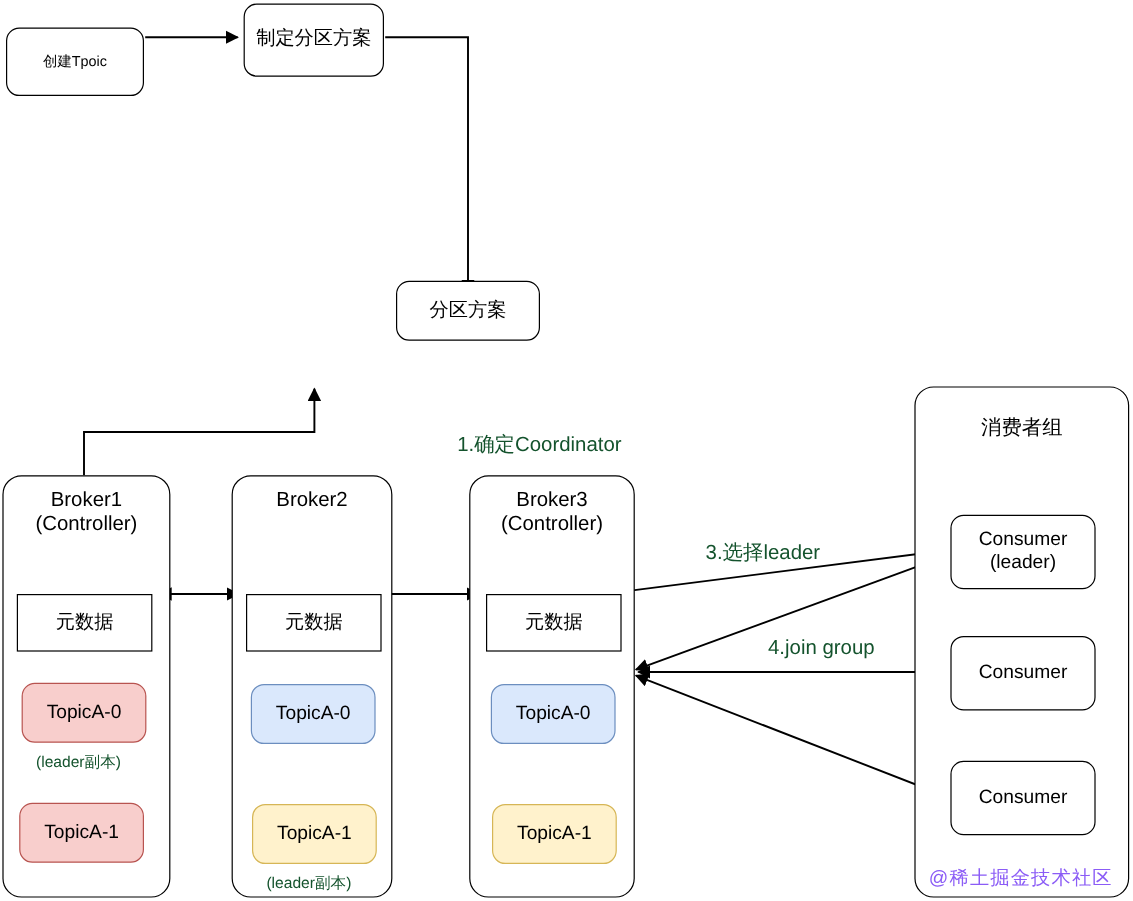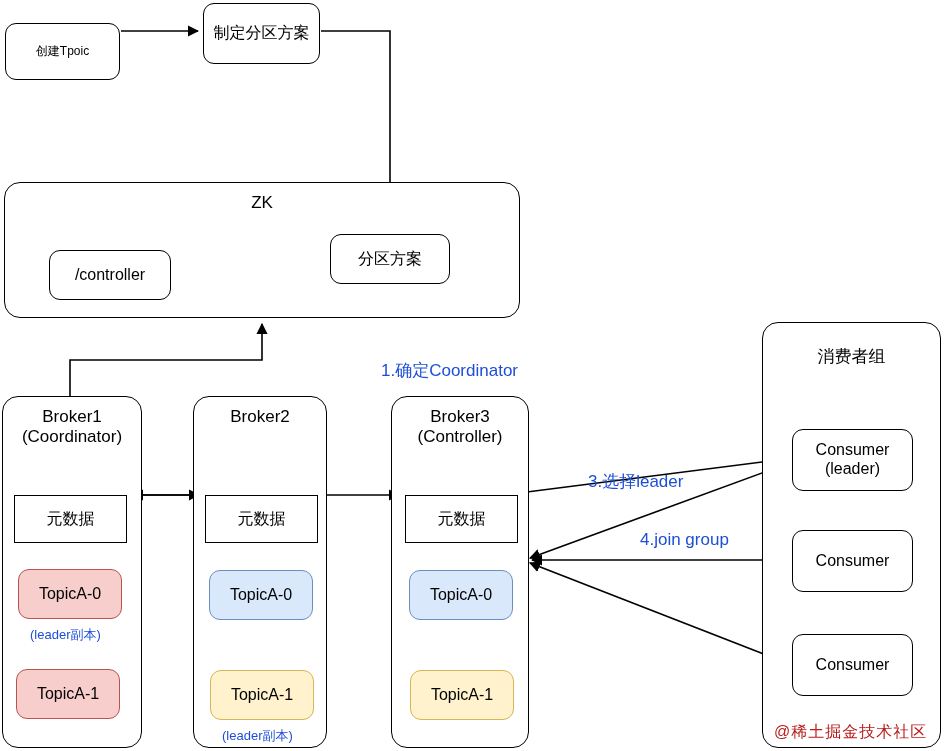--- a/index.html
+++ b/index.html
@@ -41,34 +41,34 @@
     margin-top: 24px;
   }
   .container-node {
     align-items: flex-start;
     justify-content: center;
     padding-top: 10px;
   }
   .label {
     position: absolute;
     white-space: pre;
-    color: #1d4ed8;
+    color: #14532d;
   }
   svg.wires {
     position: absolute;
     left: 0;
     top: 0;
     width: 944px;
     height: 751px;
     overflow: visible;
     pointer-events: none;
   }
   .watermark {
     position: absolute;
-    color: #b91c1c;
+    color: #8b5cf6;
     letter-spacing: 1px;
     user-select: none;
   }
   .topic-pink { background: #f8cecc; border-color: #b85450; }
   .topic-blue { background: #dae8fc; border-color: #6c8ebf; }
   .topic-yellow { background: #fff2cc; border-color: #d6b656; }
 </style>
 </head>
 <body>
 
@@ -99,31 +99,27 @@
 
     <path d="M 792 560 L 532 560" fill="none" stroke="#000000" stroke-width="1.6" marker-end="url(#arrow)"></path>
 
     <path d="M 792 665 L 530 563" fill="none" stroke="#000000" stroke-width="1.6" marker-end="url(#arrow)"></path>
   </svg>
 
   <div class="node rounded" style="left:5px; top:3px; width:115px; height:57px; font-size:12px;margin-top:20px;">创建Tpoic</div>
 
   <div class="node rounded" style="left:203px; top:3px; width:117px; height:61px; font-size:16px;">制定分区方案</div>
 
-  <div class="node rounded-lg container-node" style="left:4px; top:182px; width:516px; height:136px; font-size:17px;">
-    <span>ZK</span>
-  </div>
-  <div class="node rounded" style="left:49px; top:250px; width:122px; height:50px; font-size:16px;">/controller</div>
   <div class="node rounded" style="left:330px; top:234px; width:120px; height:50px; font-size:16px;">分区方案</div>
 
   <div class="label" style="left:381px; top:359px; font-size:17px;">1.确定Coordinator</div>
 
   <div class="node rounded-lg container-node" style="left:2px; top:396px; width:140px; height:352px; font-size:17px;">
     <span>Broker1
-(Coordinator)</span>
+(Controller)</span>
   </div>
   <div class="node square" style="left:14px; top:471px; width:113px; height:48px; font-size:16px;">元数据</div>
   <div class="node rounded topic-pink" style="left:18px; top:569px; width:104px; height:50px; font-size:16px;">TopicA-0</div>
   <div class="label" style="left:30px; top:626px; font-size:13px;">(leader副本)</div>
   <div class="node rounded topic-pink" style="left:16px; top:669px; width:104px; height:50px; font-size:16px;">TopicA-1</div>
 
   <div class="node rounded-lg container-node" style="left:193px; top:396px; width:134px; height:352px; font-size:17px;">
     <span>Broker2</span>
   </div>
   <div class="node square" style="left:205px; top:471px; width:113px; height:48px; font-size:16px;">元数据</div>
@@ -132,21 +128,21 @@
   <div class="label" style="left:222px; top:727px; font-size:13px;">(leader副本)</div>
 
   <div class="node rounded-lg container-node" style="left:391px; top:396px; width:138px; height:352px; font-size:17px;">
     <span>Broker3
 (Controller)</span>
   </div>
   <div class="node square" style="left:405px; top:471px; width:113px; height:48px; font-size:16px;">元数据</div>
   <div class="node rounded topic-blue" style="left:409px; top:570px; width:104px; height:50px; font-size:16px;">TopicA-0</div>
   <div class="node rounded topic-yellow" style="left:410px; top:670px; width:104px; height:50px; font-size:16px;">TopicA-1</div>
 
-  <div class="label" style="left:588px; top:470px; font-size:17px;">3.选择leader</div>
+  <div class="label" style="left:588px; top:449px; font-size:17px;">3.选择leader</div>
   <div class="label" style="left:640px; top:530px; font-size:17px;">4.join group</div>
 
   <div class="node rounded-lg container-node" style="left:762px; top:322px; width:179px; height:426px; font-size:17px; padding-top:24px;">
     <span>消费者组</span>
   </div>
   <div class="node rounded" style="left:792px; top:429px; width:121px; height:62px; font-size:16px;">Consumer
 (leader)</div>
   <div class="node rounded" style="left:792px; top:530px; width:121px; height:62px; font-size:16px;">Consumer</div>
   <div class="node rounded" style="left:792px; top:634px; width:121px; height:62px; font-size:16px;">Consumer</div>
 

